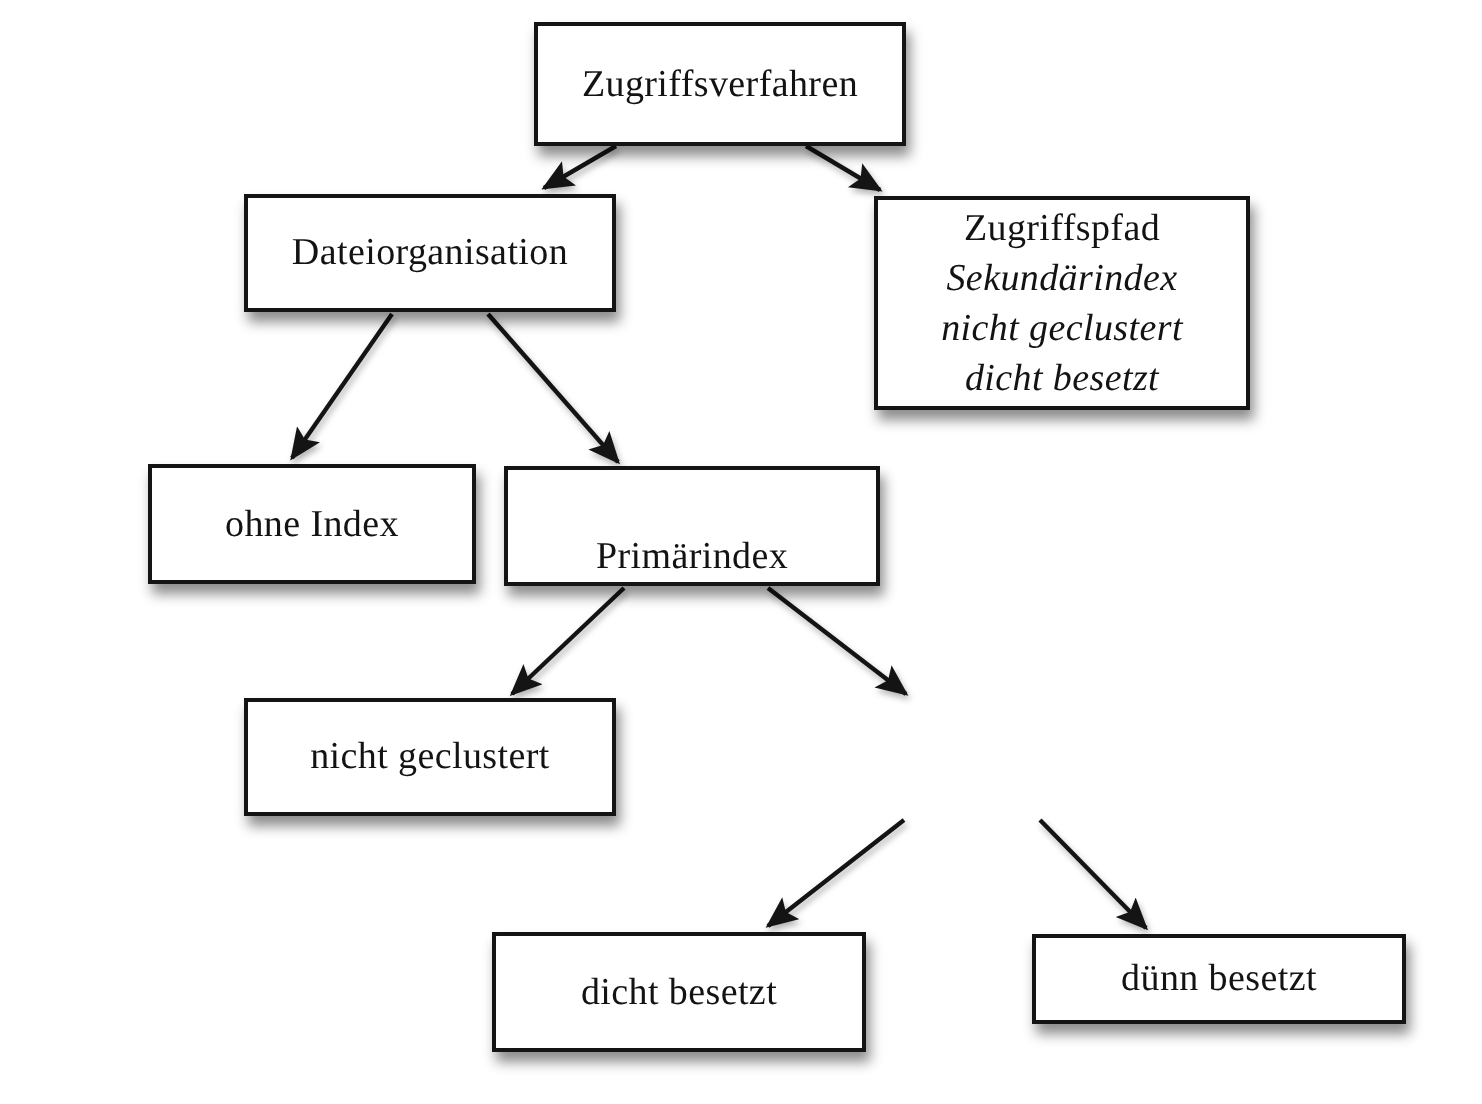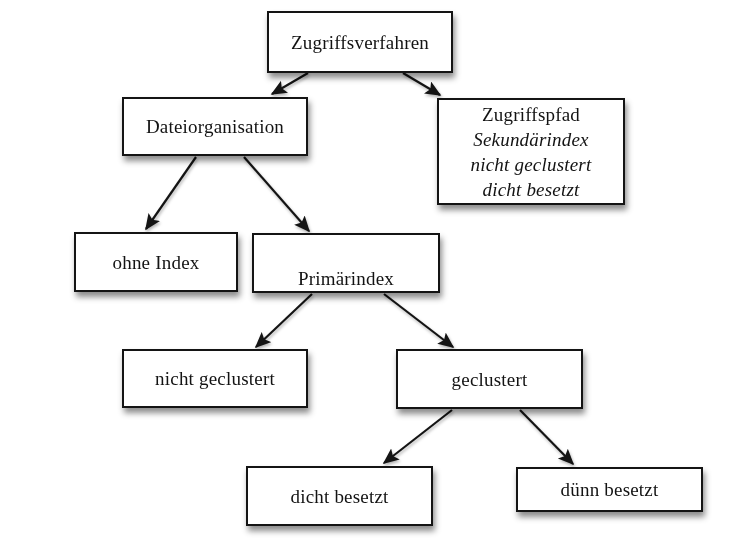--- a/index.html
+++ b/index.html
@@ -78,23 +78,20 @@
   </div>
 
   <div class="node" style="left:252px; top:233px; width:188px; height:60px;justify-content:flex-end;">
     <div class="nline">Primärindex</div>
   </div>
 
   <div class="node" style="left:122px; top:349px; width:186px; height:59px;">
     <div class="nline">nicht geclustert</div>
   </div>
 
-  <div class="node" style="left:396px; top:349px; width:187px; height:60px;">
-    <div class="nline">geclustert</div>
-  </div>
 
   <div class="node" style="left:246px; top:466px; width:187px; height:60px;">
     <div class="nline">dicht besetzt</div>
   </div>
 
   <div class="node" style="left:516px; top:467px; width:187px; height:45px;">
     <div class="nline">dünn besetzt</div>
   </div>
 
 </div>

